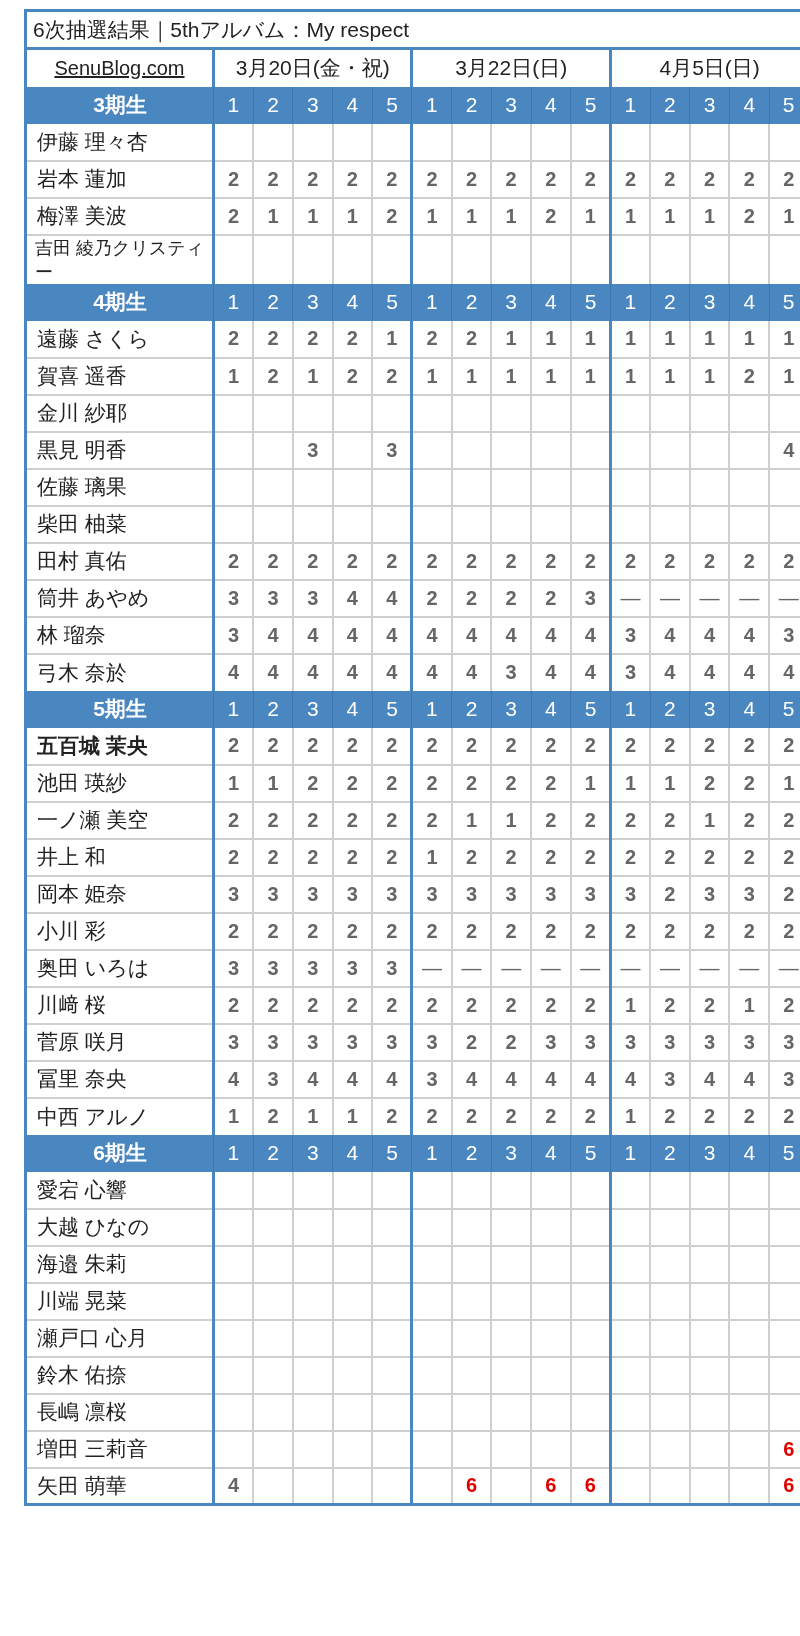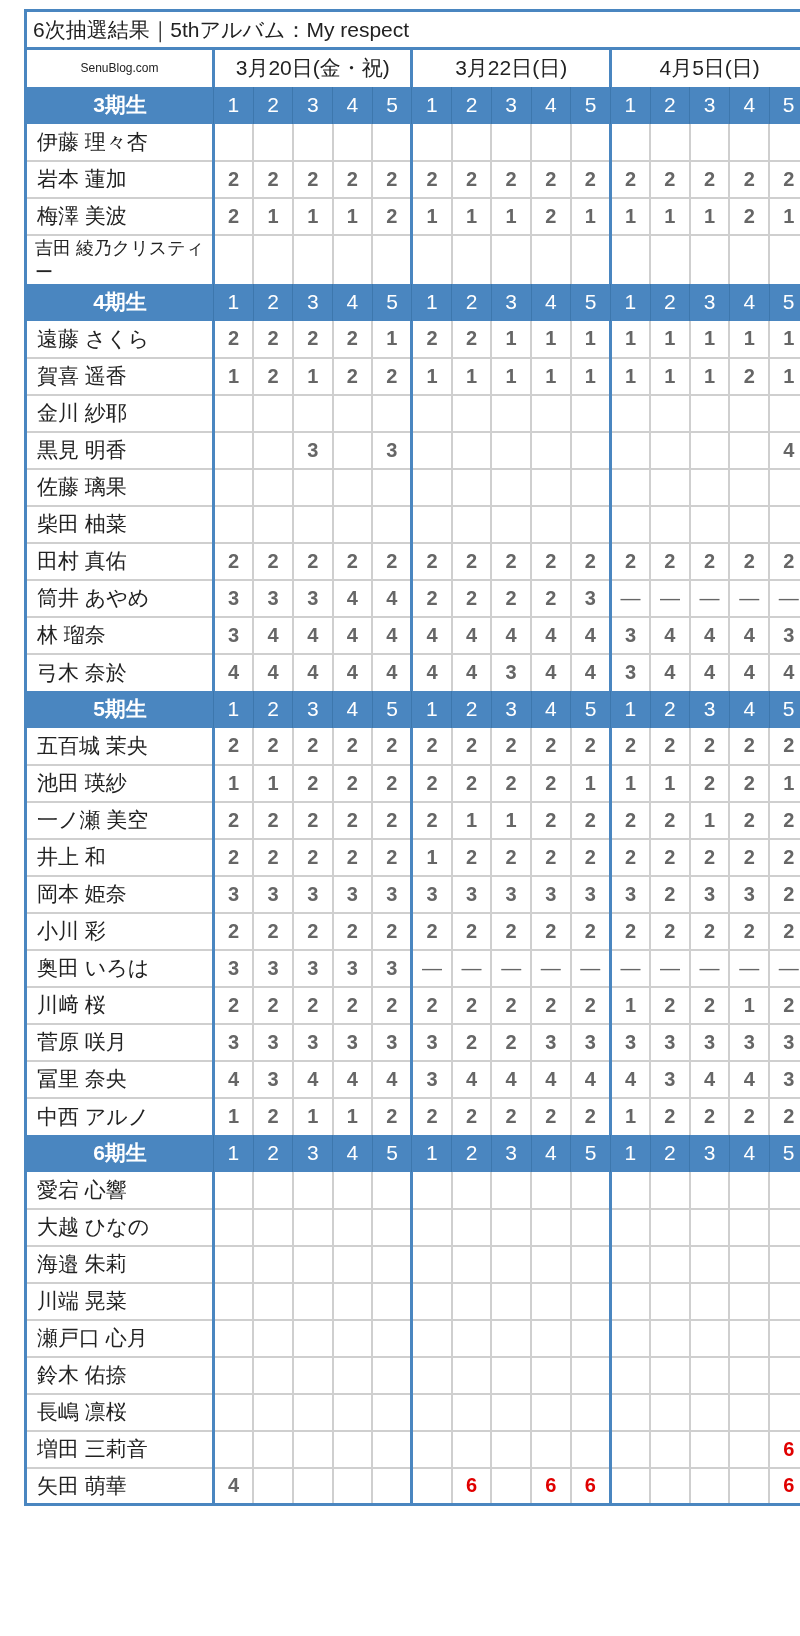--- a/index.html
+++ b/index.html
@@ -4,21 +4,21 @@
 <style>
   html, body { margin:0; padding:0; background:#ffffff; }
   body { width:800px; height:1636px; position:relative; font-family:"Liberation Sans", "DejaVu Sans", sans-serif; }
   .wrap { position:absolute; left:24px; top:9px; width:784px; }
   table { border-collapse:collapse; width:784px; table-layout:fixed; background:#4a86c0; border:3px solid #4a86c0; }
   td { padding:0; height:37px; text-align:center; vertical-align:middle; box-sizing:border-box; }
   col.name { width:188px; }
   col.num { width:39.7px; }
   .title td { background:#fff; text-align:left; font-size:21px; color:#222; padding-left:6px; height:38px; border-bottom:3px solid #4a86c0; }
   .dates td { background:#fff; font-size:21px; color:#222; height:38px; border-left:3px solid #4a86c0; }
-  .dates td:first-child { border-left:none; font-size:12px; }
+  .dates td:first-child { border-left:none; font-size:20px;text-decoration:underline; }
   .gen td { background:#4a86c0; color:#fff; font-size:21px; height:37px; border-left:1px solid #3d77ad; }
   .gen td:first-child { border-left:none; font-weight:bold; }
   .gen td.gstart { border-left:1px solid #3d77ad; }
   .member td { background:#fff; border-top:2px solid #cfcfcf; border-left:2px solid #cfcfcf; color:#666; font-weight:bold; font-size:20px; }
   .member td:first-child { text-align:left; padding-left:10px; color:#222; font-weight:normal; font-size:21px; border-left:none; border-right:3px solid #4a86c0; }
   .member td.small { font-size:18px; padding-left:8px; }
   .member td.gstart { border-left:3px solid #4a86c0; }
   .member td.red { color:#e00000; }
   .member td.dash { font-weight:normal; color:#666; }
 </style>
@@ -355,21 +355,21 @@
           <td>3</td>
           <td>4</td>
           <td>5</td>
           <td class="gstart">1</td>
           <td>2</td>
           <td>3</td>
           <td>4</td>
           <td>5</td>
         </tr>
         <tr class="member">
-          <td style="border-top: none;">五百城 茉央</td>
+          <td style="border-top: none; font-weight: bold;">五百城 茉央</td>
           <td class="gstart" style="border-top: none;">2</td>
           <td class="" style="border-top: none;">2</td>
           <td class="" style="border-top: none;">2</td>
           <td class="" style="border-top: none;">2</td>
           <td class="" style="border-top: none;">2</td>
           <td class="gstart" style="border-top: none;">2</td>
           <td class="" style="border-top: none;">2</td>
           <td class="" style="border-top: none;">2</td>
           <td class="" style="border-top: none;">2</td>
           <td class="" style="border-top: none;">2</td>

